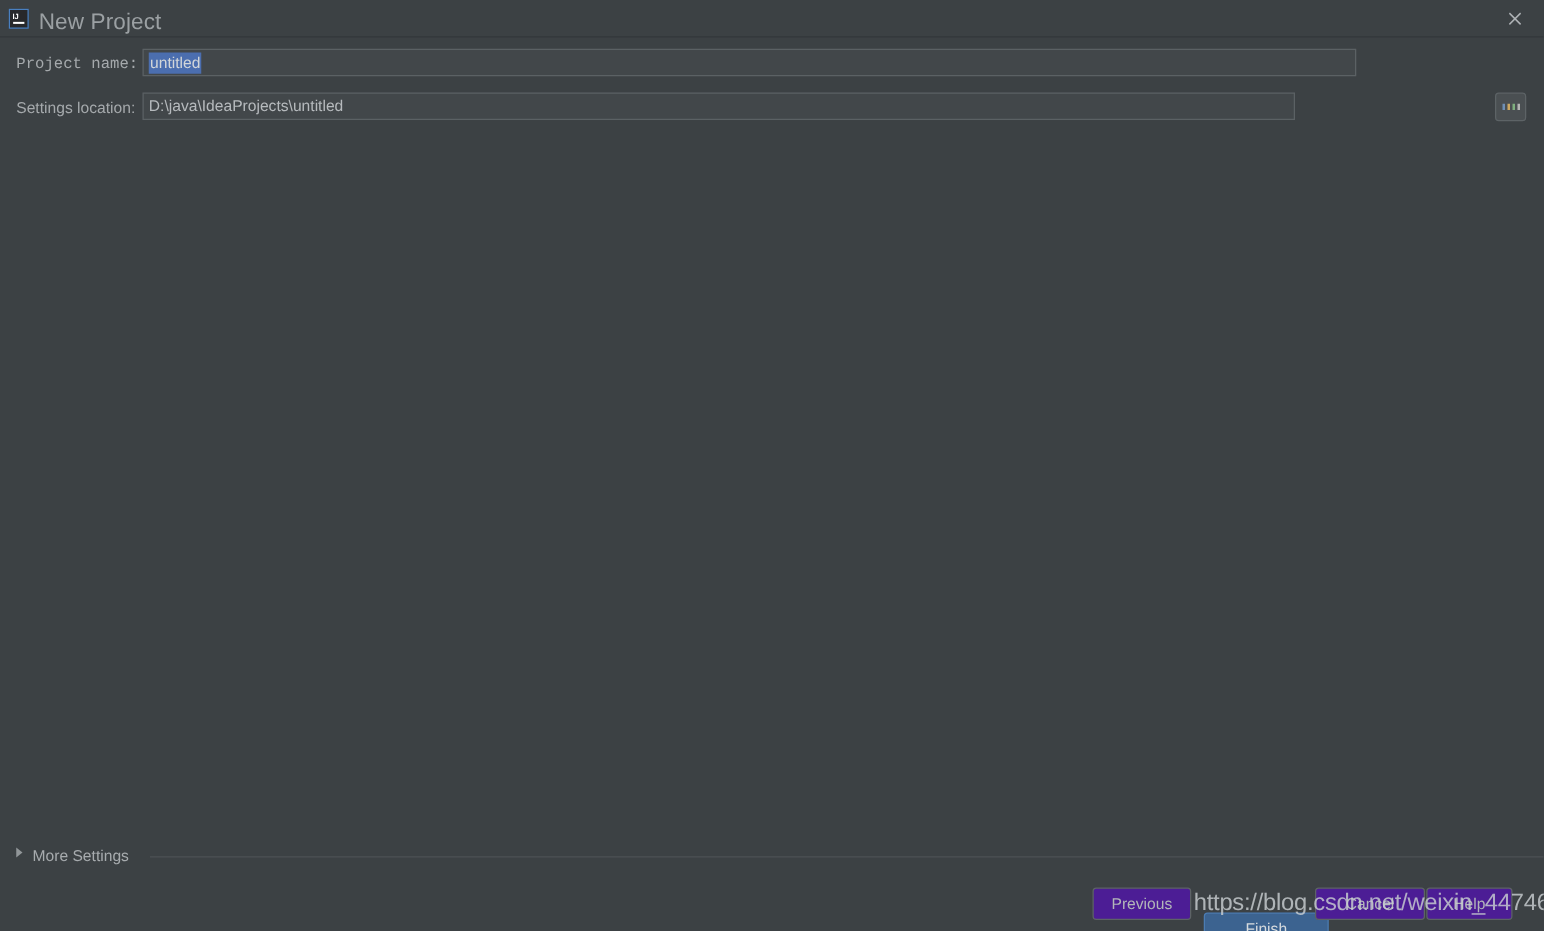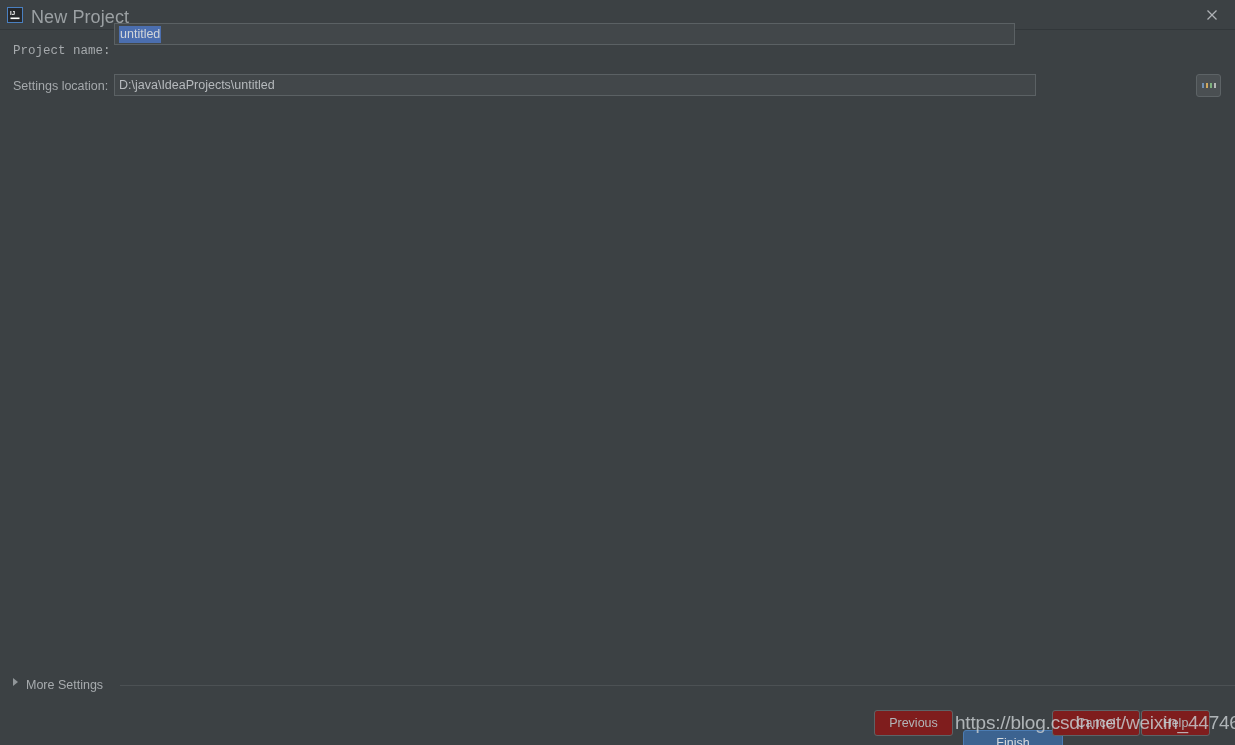--- a/index.html
+++ b/index.html
@@ -78,22 +78,22 @@
     display: flex;
     align-items: center;
     padding: 0 4px;
     font-size: 12.5px;
     color: #b6babd;
     white-space: nowrap;
     overflow: hidden;
     cursor: text;
   }
   #field-name {
-    left: 114px; top: 23px;
-    width: 901px;
+    left: 114px; top: 39px;
+    width: 971px;
     text-align: right;
   }
   #field-location {
     left: 114px; top: 74px;
     width: 922px;
   }
   .sel {
     background: #4b6eaf;
     color: #d2d6d9;
     padding: 1px 1px 2px 1px;
@@ -152,21 +152,21 @@
     left: 120px; top: 685px;
     right: 0;
     height: 1px;
     background: #4c5154;
   }
 
   
   .btn {
     position: absolute;
     height: 26px;
-    background: #7f1d1d;
+    background: #4c1d95;
     border: 1px solid #5d6366;
     border-radius: 3px;
     box-sizing: border-box;
     display: flex;
     align-items: center;
     justify-content: center;
     font-size: 12.5px;
     color: #b2b6b9;
     cursor: pointer;
     white-space: nowrap;

